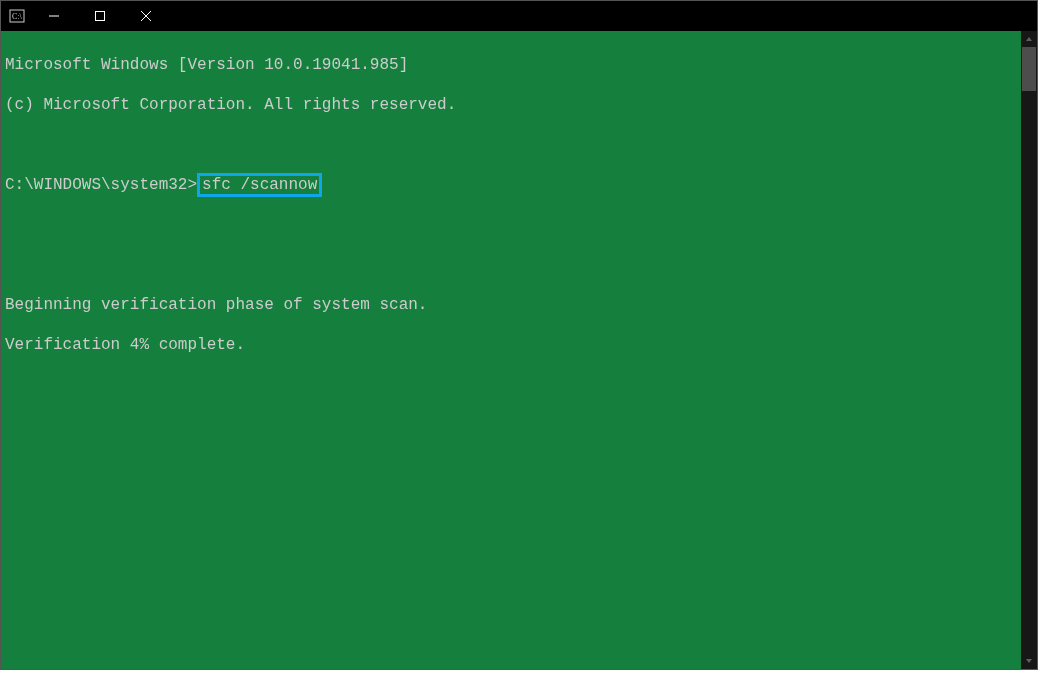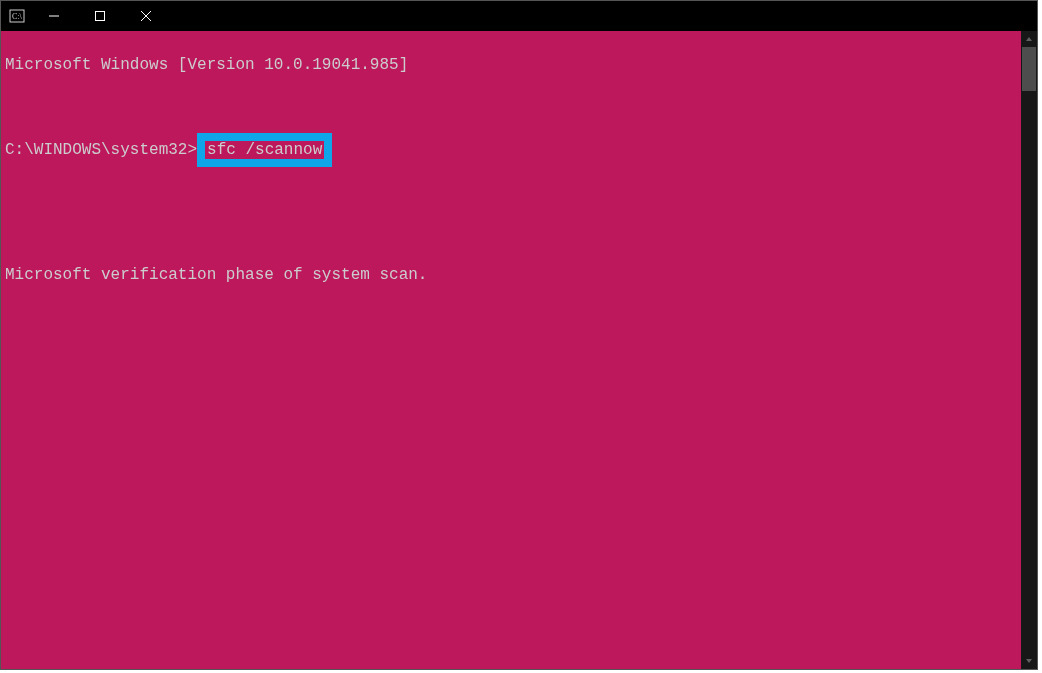--- a/index.html
+++ b/index.html
@@ -58,32 +58,32 @@
   }
   .win-btn svg { stroke: #fff; }
   .content-area {
     flex: 1;
     display: flex;
     position: relative;
     overflow: hidden;
   }
   .terminal {
     flex: 1;
-    background: #be185d;
+    background: #15803d;
     color: #ccc;
     font-family: Consolas, "Courier New", monospace;
     font-size: 16px;
     line-height: 20px;
     padding: 4px 0 0 4px;
     white-space: pre;
     overflow: hidden;
   }
   .terminal div { min-height: 20px; }
   .highlight-box {
-    border: 8px solid #0ea5e9;
+    border: 3px solid #0ea5e9;
     padding: 0 2px;
     display: inline-block;
     line-height: 18px;
     margin-top: -2px;
     margin-bottom: -2px;
   }
   .scrollbar {
     width: 16px;
     height: 100%;
     background: #171717;
@@ -142,25 +142,27 @@
             <line x1="0" y1="0" x2="10" y2="10" stroke-width="1"></line>
             <line x1="10" y1="0" x2="0" y2="10" stroke-width="1"></line>
           </svg>
       </div>
     </div>
   </div>
 
   <div class="content-area">
     <div class="terminal">
 <div>Microsoft Windows [Version 10.0.19041.985]</div>
+<div>(c) Microsoft Corporation. All rights reserved.</div>
 <div></div>
 <div><span>C:\WINDOWS\system32&gt;</span><span class="highlight-box">sfc /scannow</span></div>
 <div></div>
 <div></div>
-<div>Microsoft verification phase of system scan.</div>
+<div>Beginning verification phase of system scan.</div>
+<div>Verification 4% complete.</div>
     </div>
 
     <div class="scrollbar">
       <div class="scroll-arrow">
         <svg width="8" height="8" viewBox="0 0 8 8">
             <polygon points="4,2 7,6 1,6" fill="#606060"></polygon>
           </svg>
       </div>
       <div class="scroll-track">
         <div class="scroll-thumb"></div>

